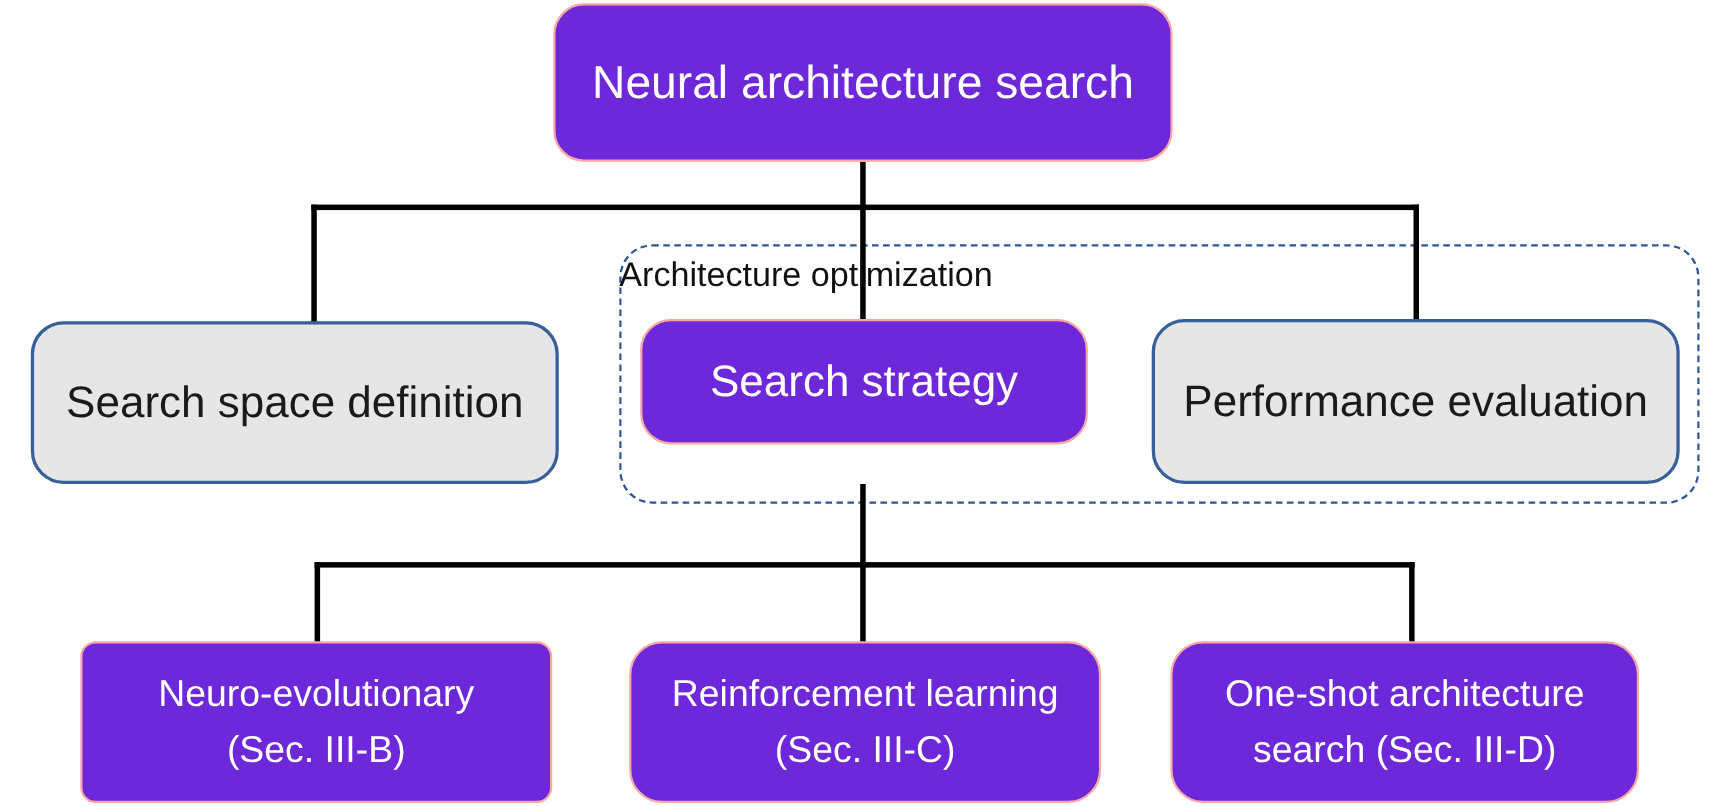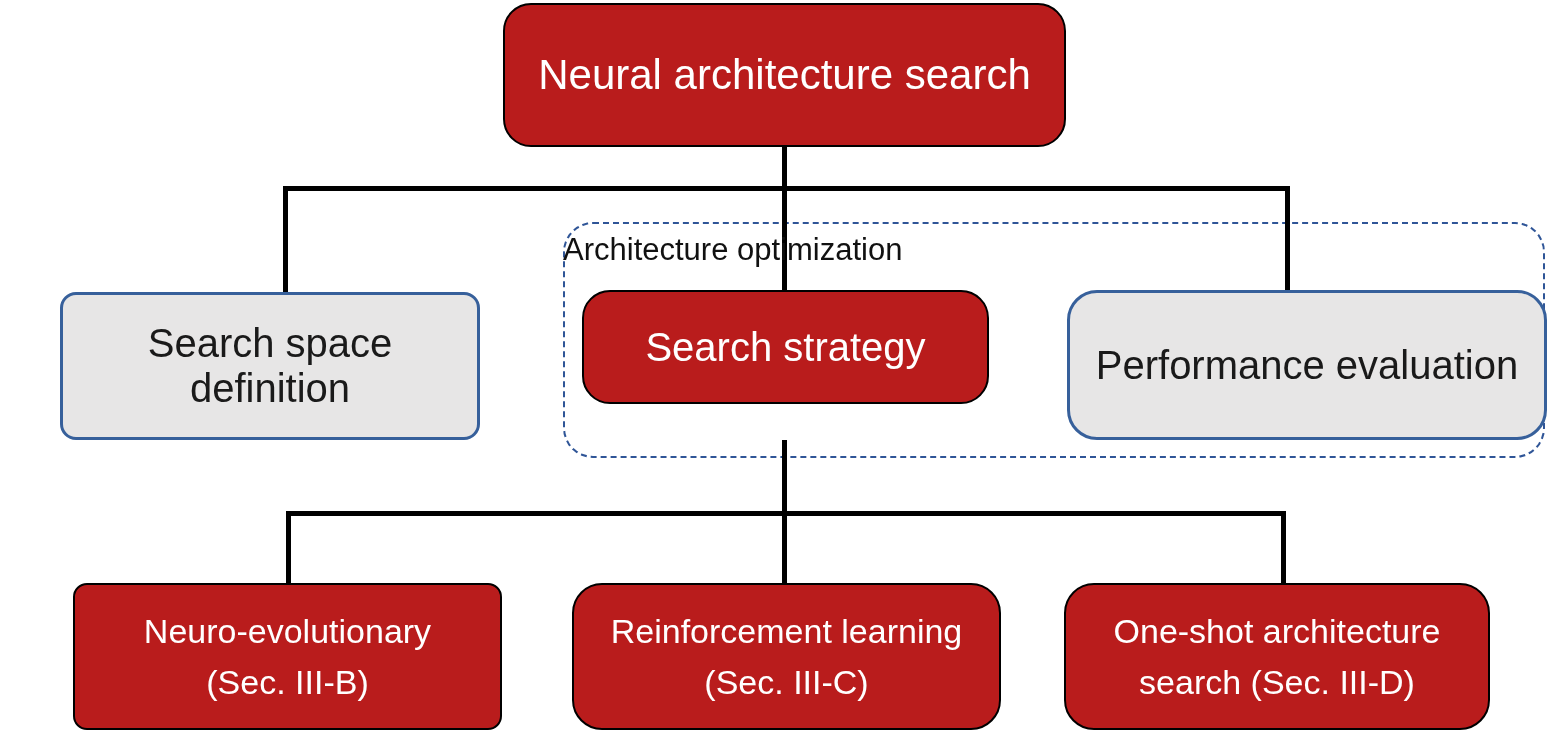--- a/index.html
+++ b/index.html
@@ -20,53 +20,52 @@
     position: absolute;
     display: flex;
     flex-direction: column;
     align-items: center;
     justify-content: center;
     text-align: center;
     box-sizing: border-box;
     z-index: 3;
   }
   .node--primary {
-    background: #b91c1c;
-    border: 2px solid #000000;
+    background: #6d28d9;
+    border: 2px solid #fca5a5;
     color: #ffffff;
   }
   .node--secondary {
     background: #E7E6E6;
     border: 3px solid #37609B;
     color: #1a1a1a;
   }
   .node--root {
     left: 503px; top: 3px;
     width: 563px; height: 144px;
     border-radius: 28px;
     font-size: 42px;
   }
   .node--search-space {
-    left: 60px; top: 292px;
-    width: 420px; height: 148px;
-    border-radius: 16px;
+    left: 28px; top: 292px;
+    width: 480px; height: 148px;
+    border-radius: 30px;
     font-size: 40px;
   }
   .node--search-strategy {
     left: 582px; top: 290px;
     width: 407px; height: 114px;
     border-radius: 28px;
     font-size: 40px;
   }
   .node--performance {
     left: 1047px; top: 290px;
     width: 480px; height: 150px;
     border-radius: 30px;
     font-size: 40px;
-    margin-left: 20px;
   }
   .node--leaf {
     top: 583px;
     height: 147px;
     border-radius: 30px;
     font-size: 34px;
     line-height: 1.5;
   }
   .node--leaf-1 { left: 73px;   width: 429px; border-radius: 14px; }
   .node--leaf-2 { left: 572px;  width: 429px; }

